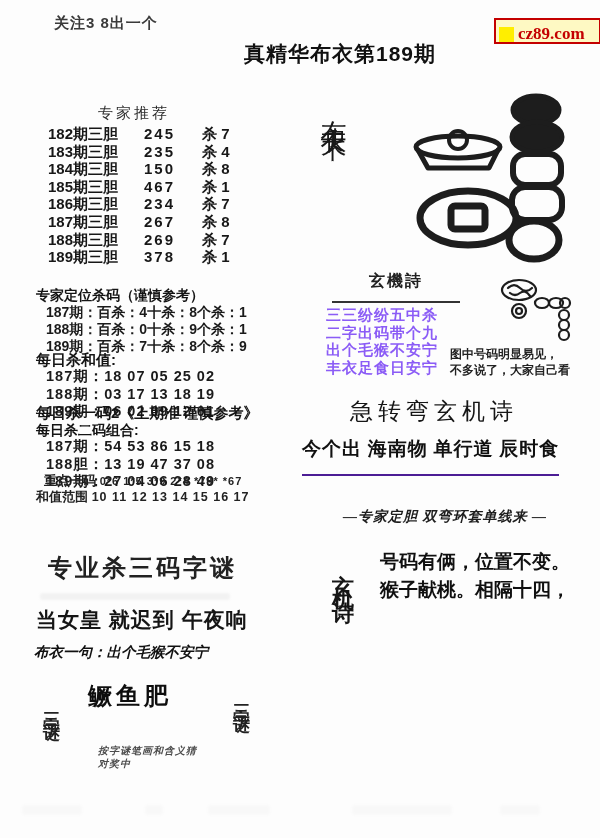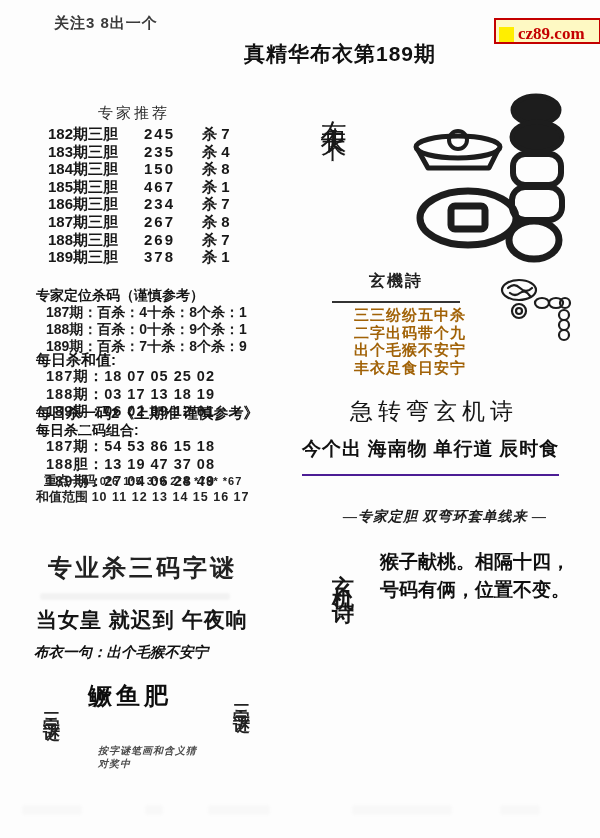--- a/index.html
+++ b/index.html
@@ -38,21 +38,21 @@
   .vert{writing-mode:vertical-rl;text-orientation:upright;}
   .tw-side{font-size:17px;font-weight:bold;letter-spacing:6px;color:#222;}
   .tw-word{left:88px;top:680px;font-size:24px;font-weight:bold;letter-spacing:4px;color:#0e0e0e;}
   .tw-note{left:98px;top:744px;font-size:10px;font-style:italic;font-weight:bold;color:#4c4c4c;line-height:13px;letter-spacing:1px;}
   
   .buyi-vert{left:316px;top:100px;height:160px;font-family:"Liberation Serif",serif;
     font-size:26px;color:#181818;letter-spacing:6px;}
   .mystic-box{left:326px;top:271px;width:140px;}
   .mystic-head{text-align:center;font-size:16px;font-weight:bold;letter-spacing:2px;
     border-bottom:2px solid #333;padding-bottom:9px;margin:0 6px 3px 6px;color:#222;}
-  .mystic-lines div{font-size:15px;font-weight:bold;line-height:17.5px;letter-spacing:1px;color:#a16207;text-align:right;}
+  .mystic-lines div{font-size:15px;font-weight:bold;line-height:17.5px;letter-spacing:1px;color:#8b5cf6;}
   .doodle-cap{left:450px;top:346px;font-size:12px;font-weight:bold;line-height:16px;color:#222;}
   .turn-head{left:350px;top:396px;font-size:23px;font-weight:normal;letter-spacing:5px;
     font-family:"Liberation Serif",serif;color:#161616;}
   .turn-line{left:302px;top:436px;font-size:19px;font-weight:bold;letter-spacing:1px;
     font-family:"Liberation Serif",serif;color:#111;border-bottom:2px solid #4c1d95;padding-bottom:12px;}
   .expert-line{left:310px;top:508px;width:270px;text-align:center;font-size:14px;font-weight:bold;
     font-style:italic;font-family:"Liberation Serif",serif;color:#1d1d1d;letter-spacing:1px;}
   .mystic2-vert{left:328px;top:556px;height:130px;font-size:22px;font-weight:bold;letter-spacing:14px;color:#161616;}
   .monkey{left:380px;top:548px;font-size:19px;font-weight:bold;line-height:28px;color:#101010;}
   svg .ink{stroke:#1d1d1d;fill:none;}
@@ -198,30 +198,34 @@
       <circle cx="27" cy="33" r="3"></circle>
       <ellipse cx="50" cy="25" rx="7" ry="5"></ellipse>
       <ellipse cx="64" cy="25" rx="7" ry="5"></ellipse>
       <circle cx="73" cy="25" r="5"></circle>
       <circle cx="72" cy="37" r="5"></circle>
       <circle cx="72" cy="47" r="5"></circle>
       <circle cx="72" cy="57" r="5"></circle>
     </g>
   </svg>
 
+  <div class="abs doodle-cap">
+    <div>图中号码明显易见，</div>
+    <div>不多说了，大家自己看</div>
+  </div>
 
   <div class="abs turn-head">急转弯玄机诗</div>
   <div class="abs turn-line">今个出 海南物 单行道 辰时食</div>
 
   <div class="abs expert-line">—专家定胆 双弯环套单线来 —</div>
 
   <div class="abs vert mystic2-vert">玄机诗</div>
   <div class="abs monkey">
+    <div>号码有俩，位置不变。</div>
     <div>猴子献桃。相隔十四，</div>
-    <div>号码有俩，位置不变。</div>
   </div>
 
   <div class="abs ghost" style="left:22px;top:805px;width:60px;height:10px;opacity:.05;"></div>
   <div class="abs ghost" style="left:145px;top:805px;width:18px;height:10px;opacity:.05;"></div>
   <div class="abs ghost" style="left:208px;top:805px;width:62px;height:10px;opacity:.05;"></div>
   <div class="abs ghost" style="left:352px;top:805px;width:100px;height:10px;opacity:.05;"></div>
   <div class="abs ghost" style="left:500px;top:805px;width:40px;height:10px;opacity:.05;"></div>
 
 </div>
 

